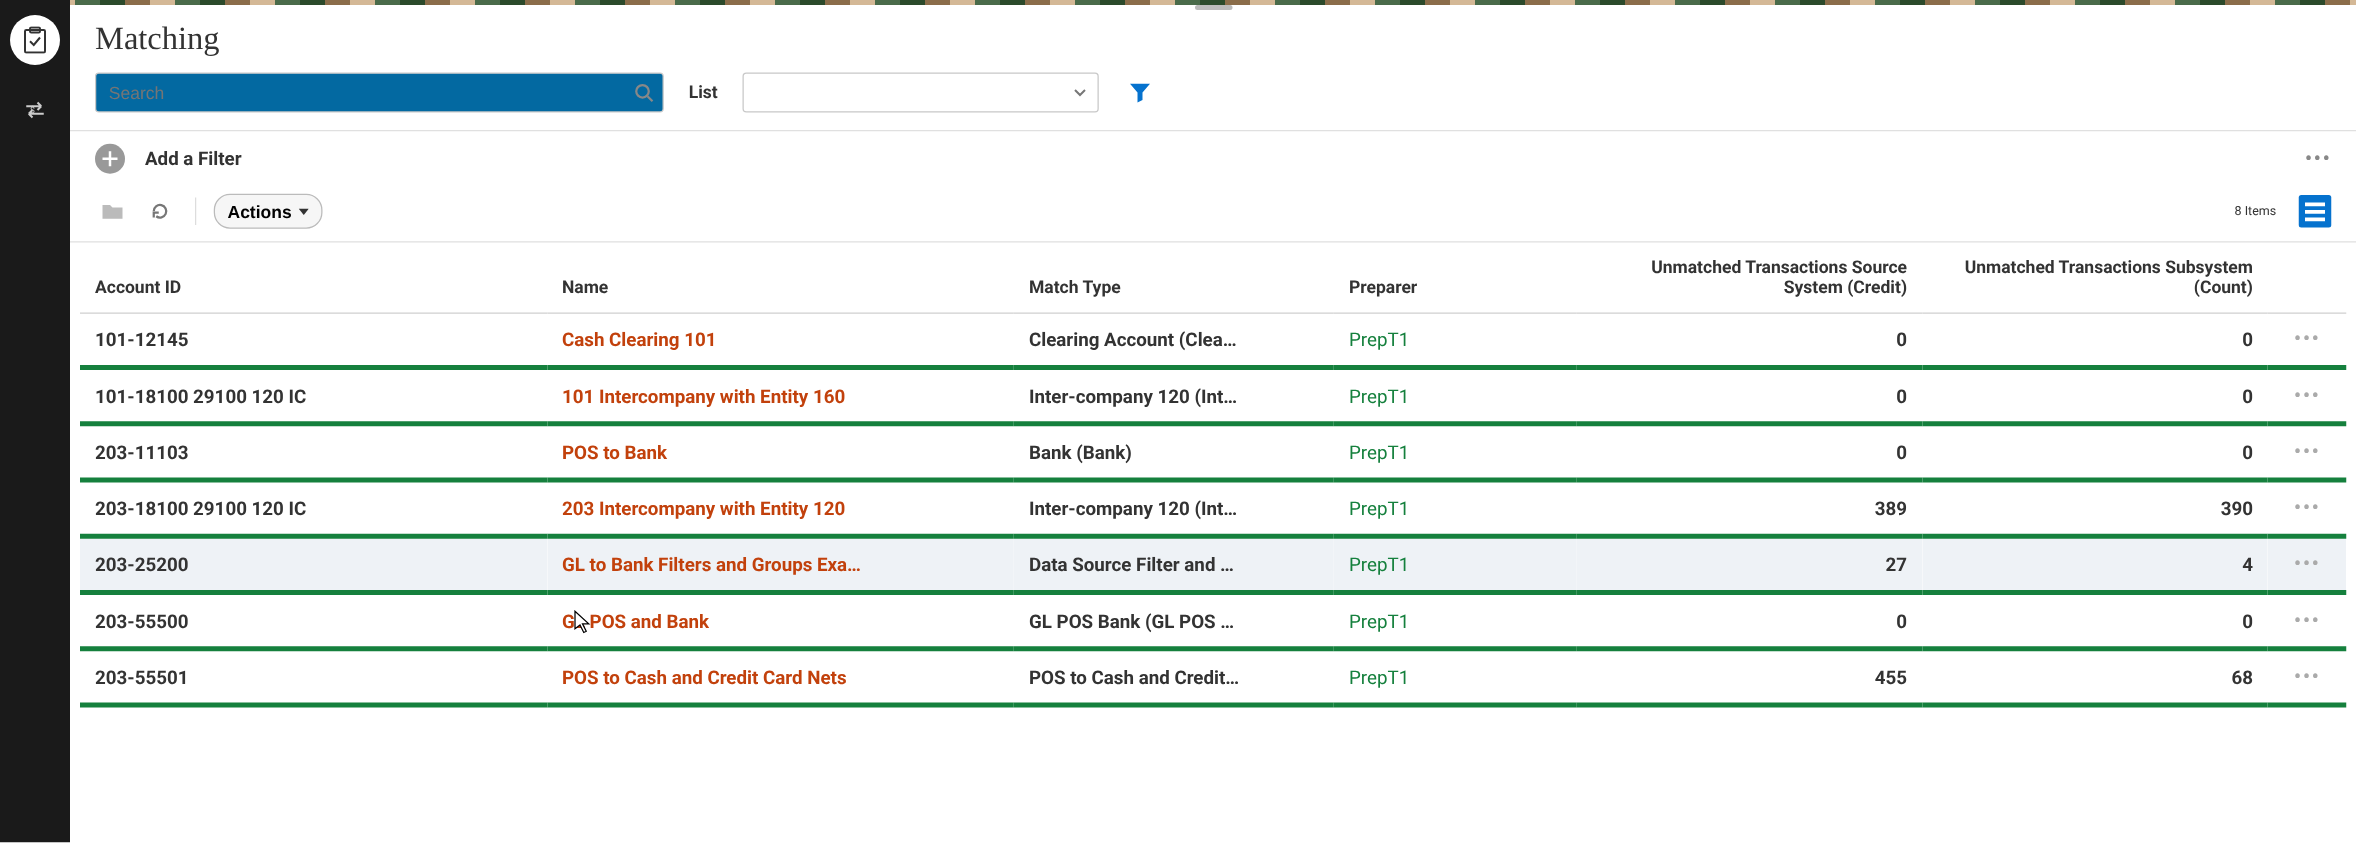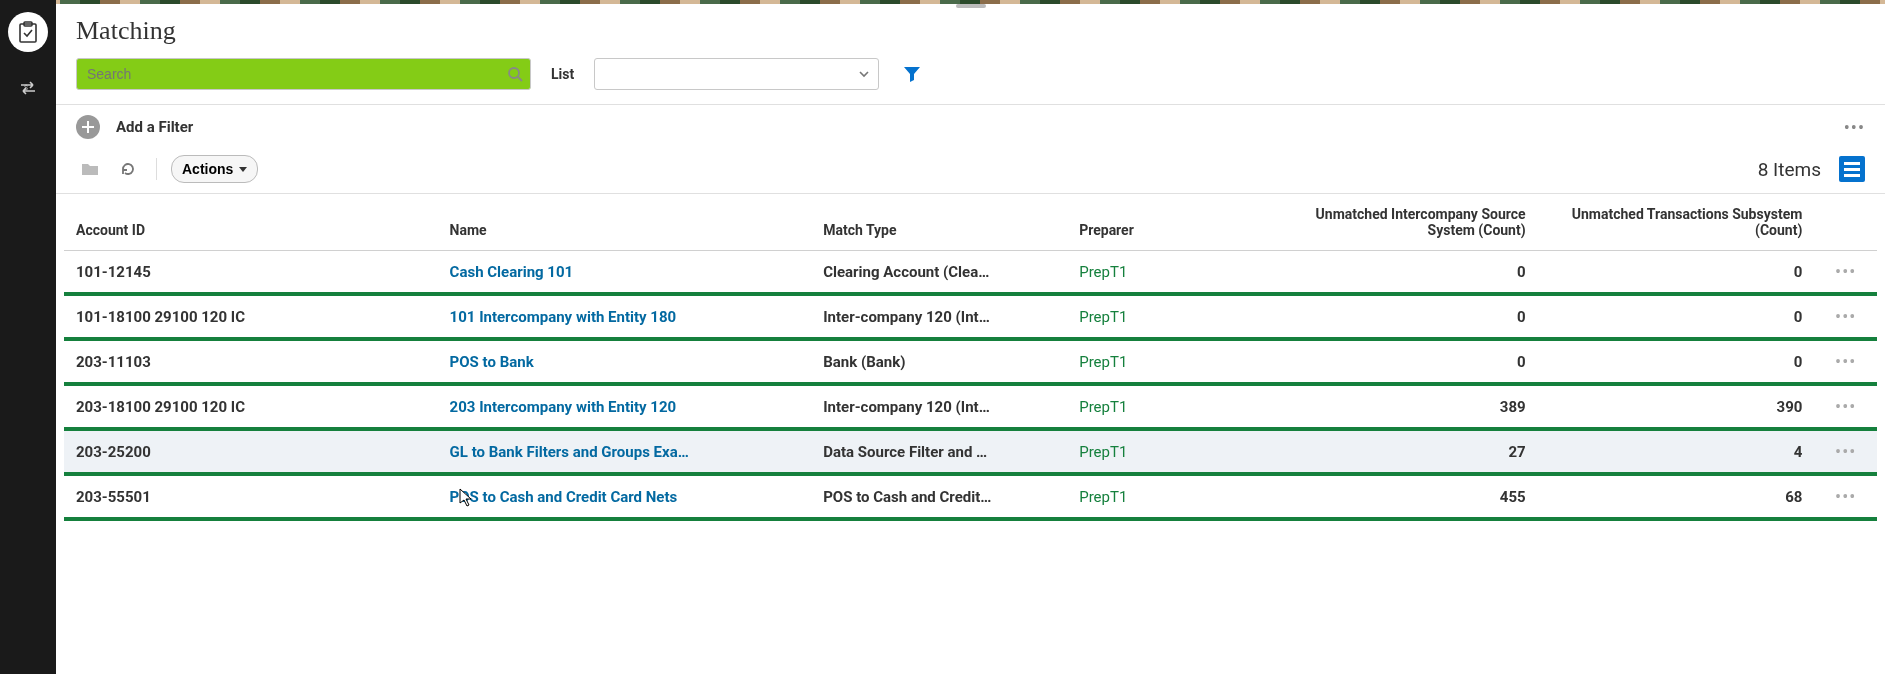--- a/index.html
+++ b/index.html
@@ -78,21 +78,21 @@
     position: relative;
     width: 455px;
   }
   .search-input {
     width: 100%;
     height: 32px;
     border: 1px solid #c8c8c8;
     border-radius: 3px;
     padding: 0 34px 0 10px;
     font-size: 14px;
-    background: #84cc16;
+    background: #0369a1;
   }
   .search-icon-btn {
     position: absolute;
     right: 4px;
     top: 4px;
     width: 24px; height: 24px;
     display:flex; align-items:center; justify-content:center;
     color:#777;
     cursor:pointer;
   }
@@ -174,21 +174,21 @@
     border-radius:13px;
     background:#f6f6f6;
     padding: 0 10px;
     font-size:14px;
     font-weight:bold;
     display:flex; align-items:center;
     gap:6px;
     cursor:pointer;
   }
   .spacer { flex:1; }
-  .item-count { font-size:19px; color:#333; margin-right:8px; }
+  .item-count { font-size:10px; color:#333; margin-right:8px; }
   .view-toggle {
     width:26px;height:26px;
     background:#0572ce;
     border-radius:2px;
     display:flex;flex-direction:column;
     justify-content:center;align-items:center;
     gap:3px;
     cursor:pointer;
     padding:5px;
   }
@@ -216,21 +216,21 @@
   td {
     padding: 10px 12px;
     border-bottom: 4px solid #15803d;
     font-size:15px;
     vertical-align: middle;
     white-space: nowrap;
     overflow: hidden;
     text-overflow: ellipsis;
   }
   td.bold { font-weight: bold; }
-  td.link a { color:#0369a1; font-weight:bold; text-decoration:none; cursor:pointer;text-align:right;}
+  td.link a { color:#c2410c; font-weight:bold; text-decoration:none; cursor:pointer;text-align:right;}
   td.prep a { color:#15803d; font-weight:normal; text-decoration:none; cursor:pointer;}
   td.num { text-align:right; font-weight:bold; }
   td.actions-cell { width:36px; text-align:center; }
   tbody tr.highlight { background:#eef2f6; }
   .row-ellipsis {
     color:#aaa; font-size:18px; letter-spacing:1px; cursor:pointer;
   }
   .col-account { width: 270px; }
   .col-name    { width: 270px; max-width:270px; }
   .col-match   { width: 185px; max-width:185px; }
@@ -332,38 +332,38 @@
   </div>
 
   <div class="table-wrap">
     <table>
       <thead>
         <tr>
           <th class="col-account">Account ID</th>
           <th class="col-name">Name</th>
           <th class="col-match">Match Type</th>
           <th class="col-prep">Preparer</th>
-          <th class="col-num num">Unmatched Intercompany Source System (Count)</th>
+          <th class="col-num num">Unmatched Transactions Source System (Credit)</th>
           <th class="col-num num">Unmatched Transactions Subsystem (Count)</th>
           <th style="width:40px"></th>
         </tr>
       </thead>
       <tbody id="tbody">
           <tr>
             <td class="bold col-account">101-12145</td>
             <td class="link col-name"><a>Cash Clearing 101</a></td>
             <td class="bold col-match">Clearing Account (Clea…</td>
             <td class="prep col-prep"><a>PrepT1</a></td>
             <td class="num col-num">0</td>
             <td class="num col-num">0</td>
             <td class="actions-cell"><span class="row-ellipsis">•••</span></td>
           </tr>
           <tr>
             <td class="bold col-account">101-18100 29100 120 IC</td>
-            <td class="link col-name"><a>101 Intercompany with Entity 180</a></td>
+            <td class="link col-name"><a>101 Intercompany with Entity 160</a></td>
             <td class="bold col-match">Inter-company 120 (Int…</td>
             <td class="prep col-prep"><a>PrepT1</a></td>
             <td class="num col-num">0</td>
             <td class="num col-num">0</td>
             <td class="actions-cell"><span class="row-ellipsis">•••</span></td>
           </tr>
           <tr>
             <td class="bold col-account">203-11103</td>
             <td class="link col-name"><a>POS to Bank</a></td>
             <td class="bold col-match">Bank (Bank)</td>
@@ -384,20 +384,29 @@
           <tr class="highlight">
             <td class="bold col-account">203-25200</td>
             <td class="link col-name"><a>GL to Bank Filters and Groups Exa…</a></td>
             <td class="bold col-match">Data Source Filter and …</td>
             <td class="prep col-prep"><a>PrepT1</a></td>
             <td class="num col-num">27</td>
             <td class="num col-num">4</td>
             <td class="actions-cell"><span class="row-ellipsis">•••</span></td>
           </tr>
           <tr>
+            <td class="bold col-account">203-55500</td>
+            <td class="link col-name"><a>GL POS and Bank</a></td>
+            <td class="bold col-match">GL POS Bank (GL POS …</td>
+            <td class="prep col-prep"><a>PrepT1</a></td>
+            <td class="num col-num">0</td>
+            <td class="num col-num">0</td>
+            <td class="actions-cell"><span class="row-ellipsis">•••</span></td>
+          </tr>
+          <tr>
             <td class="bold col-account">203-55501</td>
             <td class="link col-name"><a>POS to Cash and Credit Card Nets</a></td>
             <td class="bold col-match">POS to Cash and Credit…</td>
             <td class="prep col-prep"><a>PrepT1</a></td>
             <td class="num col-num">455</td>
             <td class="num col-num">68</td>
             <td class="actions-cell"><span class="row-ellipsis">•••</span></td>
           </tr>
         </tbody>
     </table>

